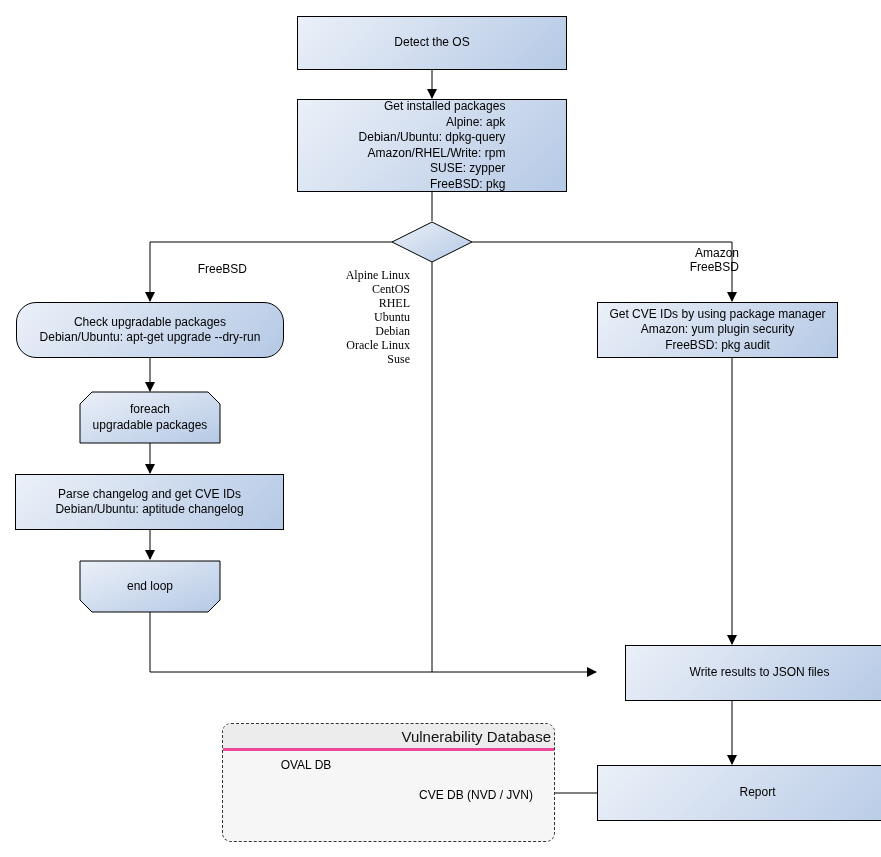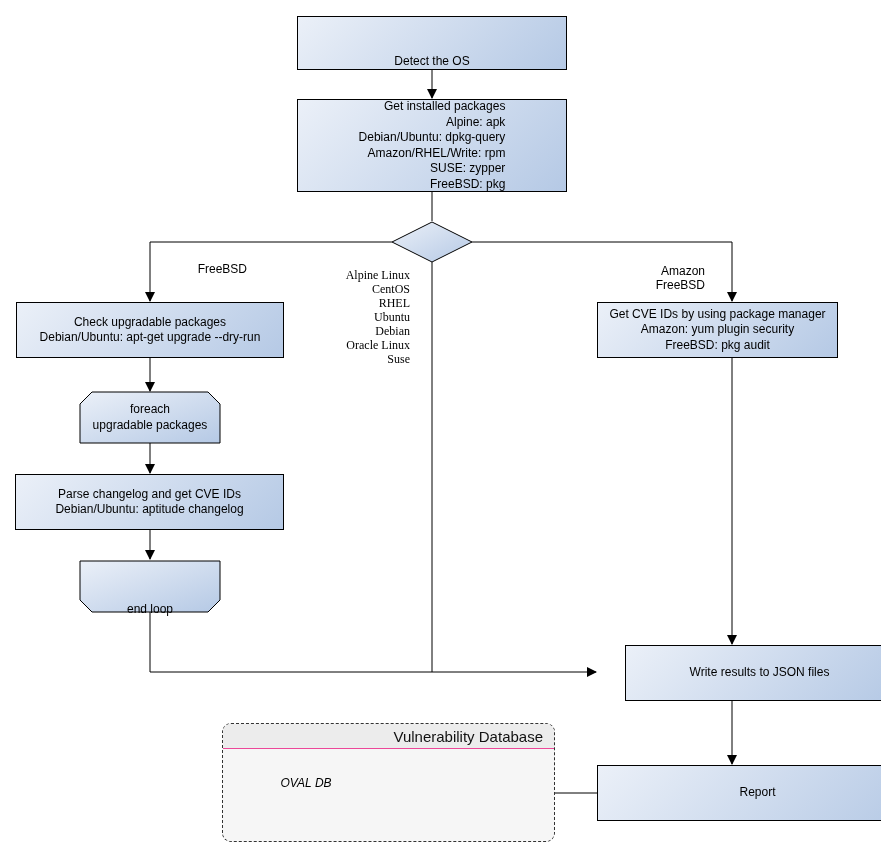--- a/index.html
+++ b/index.html
@@ -25,23 +25,23 @@
   .edge-label{
     position:absolute;font-size:12px;line-height:14px;
     white-space:pre-line;text-align:right;
   }
   #vdb{
     position:absolute;left:222px;top:723px;width:333px;height:119px;
     box-sizing:border-box;border:1px dashed #333;border-radius:9px;
     background:#f6f6f6;overflow:hidden;
   }
   #vdb .titlebar{
-    height:24px;background:#ececec;border-bottom:1px solid #ec4899;
+    height:24px;background:#ececec;border-bottom:3px solid #ec4899;
     display:flex;align-items:center;justify-content:flex-end;
-    font-size:15px;padding-right:11px;color:#111;
+    font-size:15px;padding-right:3px;color:#111;
   }
 </style>
 </head>
 <body>
 
 <div id="canvas">
 
   <svg id="wires" width="881" height="857" viewBox="0 0 881 857">
     <defs>
       <linearGradient id="nodeGrad" x1="0" y1="0" x2="1" y2="1">
@@ -88,34 +88,34 @@
       <ellipse cx="476" cy="774" rx="66" ry="9" fill="#e8eef8" stroke="#000"></ellipse>
     </g>
   </svg>
 
   <div id="vdb">
     <div class="titlebar">
       <span class="txt">Vulnerability Database</span>
     </div>
   </div>
 
-  <div class="node" style="left:297px;top:16px;width:270px;height:54px;align-items:flex-end;">
+  <div class="node" style="left:297px;top:16px;width:270px;height:54px;">
     <span class="txt">Detect the OS</span>
   </div>
 
   <div class="node" style="left:297px;top:99px;width:270px;height:93px;">
     <span class="txt right">Get installed packages
 Alpine: apk
 Debian/Ubuntu: dpkg-query
 Amazon/RHEL/Write: rpm
 SUSE: zypper
 FreeBSD: pkg</span>
   </div>
 
-  <div class="node" style="left:16px;top:302px;width:268px;height:56px;">
+  <div class="node" style="left:16px;top:302px;width:268px;height:56px;border-radius:20px;">
     <span class="txt">Check upgradable packages
 Debian/Ubuntu: apt-get upgrade --dry-run</span>
   </div>
 
   <div class="node" style="left:15px;top:474px;width:269px;height:56px;justify-content:center;">
     <span class="txt">Parse changelog and get  CVE IDs
 Debian/Ubuntu: aptitude changelog</span>
   </div>
 
   <div class="node" style="left:597px;top:302px;width:241px;height:56px;">
@@ -130,35 +130,38 @@
 
   <div class="node" style="left:597px;top:765px;width:321px;height:56px;">
     <span class="txt">Report</span>
   </div>
 
   <div class="shape-label" style="left:80px;top:392px;width:140px;height:51px;align-items:center;">
     <span class="txt">foreach
 upgradable  packages</span>
   </div>
 
-  <div class="shape-label" style="left:80px;top:561px;width:140px;height:51px;margin-top:23px;">
+  <div class="shape-label" style="left:80px;top:561px;width:140px;height:51px;">
     <span class="txt">end loop</span>
   </div>
 
-  <div class="shape-label" style="left:237px;top:762px;width:138px;height:44px;font-style:italic;">
+  <div class="shape-label" style="left:237px;top:744px;width:138px;height:44px;">
     <span class="txt">OVAL DB</span>
   </div>
 
+  <div class="shape-label" style="left:410px;top:774px;width:132px;height:44px;">
+    <span class="txt">CVE DB (NVD / JVN)</span>
+  </div>
 
   <div class="edge-label" style="left:150px;top:262px;width:97px;">FreeBSD</div>
 
   <div class="edge-label" style="left:320px;top:268px;width:90px;font-family:Liberation Serif, serif;">Alpine Linux
 CentOS
 RHEL
 Ubuntu
 Debian
 Oracle Linux
 Suse</div>
 
-  <div class="edge-label" style="left:625px;top:246px;width:80px;margin-top:18px;">Amazon
+  <div class="edge-label" style="left:659px;top:246px;width:80px;">Amazon
 FreeBSD</div>
 
 </div>
 
 </body></html>

